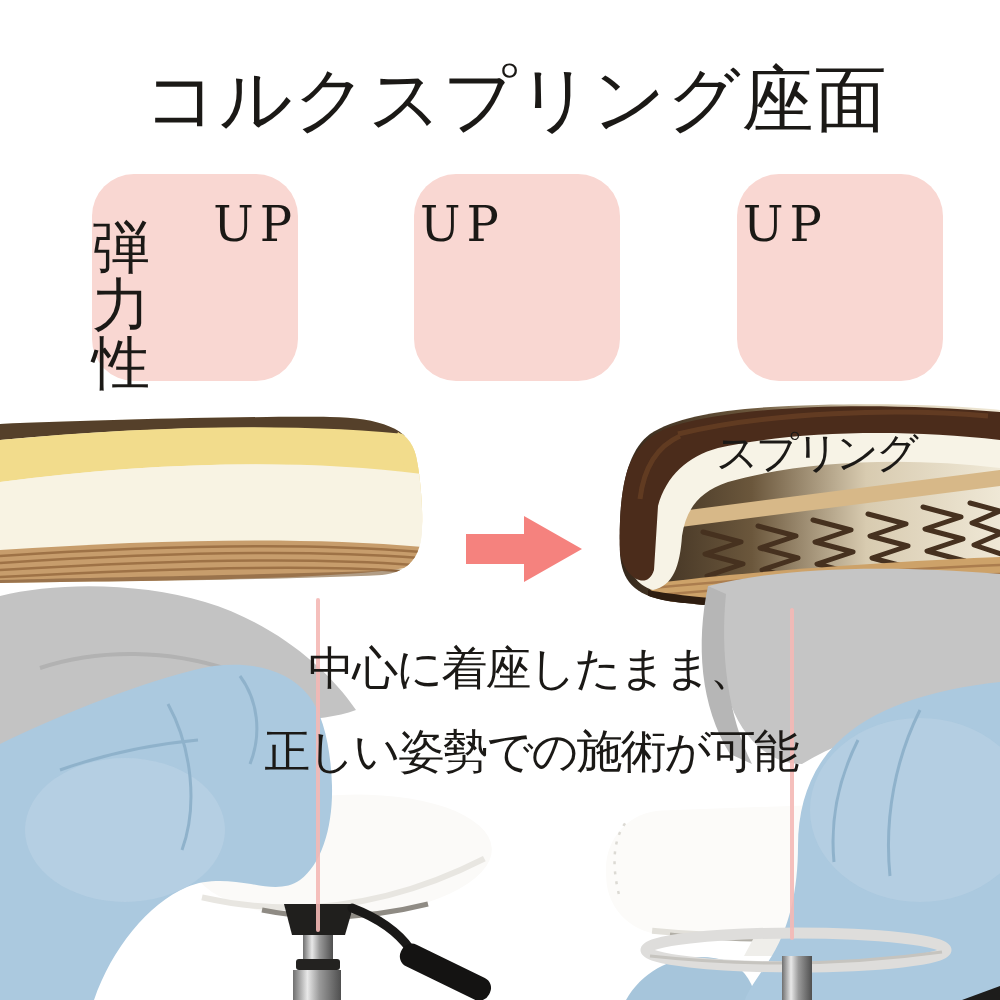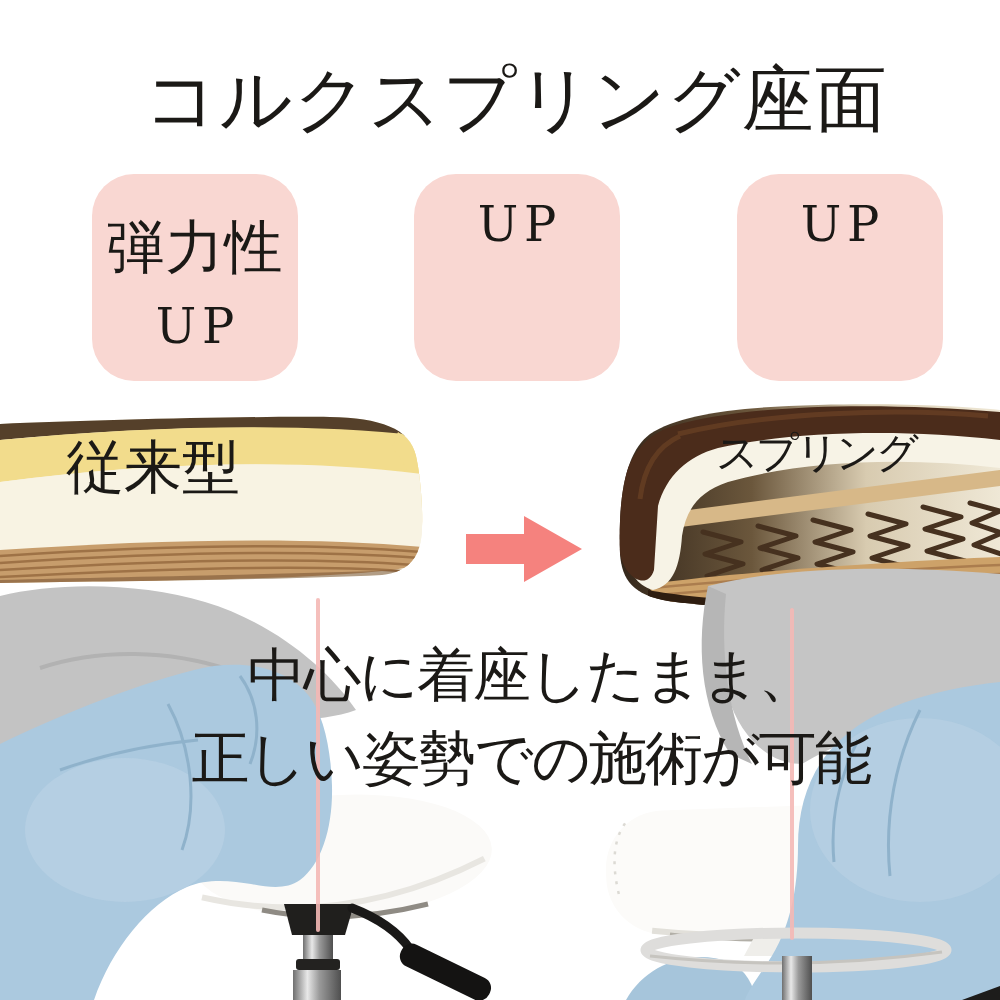--- a/index.html
+++ b/index.html
@@ -10,42 +10,42 @@
     color:var(--text,#1b1916);
   }
   .title{
     position:absolute;top:44px;left:0;width:100%;margin:16px;
     text-align:center;font-size:72px;font-weight:500;line-height:1.1;
     letter-spacing:1px;
   }
   .feature-box{
     position:absolute;top:174px;width:206px;height:207px;
     background:var(--feature-box-bg,#f9d7d2);border-radius:42px;
-    display:flex;flex-direction:column;align-items:center;
+    display:flex;flex-direction:row;
   }
   .fb1{left:92px}.fb2{left:414px}.fb3{left:737px}
   .feat-kanji{font-size:58px;line-height:1;margin-top:44px;letter-spacing:1px;}
   .feat-up{font-size:48px;line-height:1;margin-top:26px;letter-spacing:6px;padding-left:6px;}
   .cushion-left{position:absolute;left:0;top:414px;}
   .cushion-right{position:absolute;left:618px;top:404px;}
   .label-before{position:absolute;left:66px;top:438px;font-size:58px;line-height:1;z-index:4;}
   .label-after{position:absolute;left:716px;top:432px;font-size:42px;line-height:1;letter-spacing:-3px;z-index:4;}
   .arrow-wrap{position:absolute;left:466px;top:516px;width:116px;height:66px;}
   .arrow-wrap polygon{fill:var(--arrow,#f5827e);}
   .photo-left{position:absolute;left:0;top:558px;}
   .photo-right{position:absolute;left:500px;top:558px;}
   .cline{
     position:absolute;width:4px;background:var(--center-line,#f4b8b5);
     border-radius:2px;z-index:5;opacity:.9;
   }
   .cline-left{left:316px;top:598px;height:334px;}
   .cline-right{left:790px;top:608px;height:332px;}
   .caption{
     position:absolute;left:531px;transform:translateX(-50%);
-    font-size:58px;line-height:1.15;letter-spacing:-2px;white-space:nowrap;z-index:6;text-align:right;
+    font-size:46px;line-height:1.15;letter-spacing:-2px;white-space:nowrap;z-index:6;text-align:right;
   }
   .cap1{top:642px;}
   .cap2{top:726px;font-family:Liberation Serif, serif;}
 </style>
 </head>
 <body>
 
 <div class="stage">
 
   <h1 class="title">コルクスプリング座面</h1>
@@ -76,21 +76,20 @@
       <path d="M0,136 C150,126 300,122 423,133 L422,150 C380,162 280,165 0,170 Z" fill="#c79d6c"></path>
       <g stroke="#9e7246" stroke-width="2.5" fill="none">
         <path d="M0,142 C150,132 300,128 422,138"></path>
         <path d="M0,149 C150,139 300,135 420,144"></path>
         <path d="M0,156 C150,147 300,142 414,151"></path>
         <path d="M0,163 C150,155 300,150 402,157"></path>
       </g>
       <path d="M0,166 C120,163 300,160 400,156 L400,170 L0,172 Z" fill="#6e4a2c" opacity="0.5"></path>
     </g>
   </svg>
-  <div class="label-before">従来型</div>
 
   <svg class="arrow-wrap" width="116" height="66" viewBox="0 0 116 66">
     <polygon points="0,18 58,18 58,0 116,33 58,66 58,48 0,48"></polygon>
   </svg>
 
   <svg class="cushion-right" width="382" height="206" viewBox="0 0 382 206">
     <defs>
       <clipPath id="rcclip">
         <path d="M2,150 C0,90 8,48 32,30 C62,10 120,3 200,1 C280,-1 340,2 382,6 L382,201 C280,209 120,207 50,197 C15,191 4,176 2,150 Z"></path>
       </clipPath>

